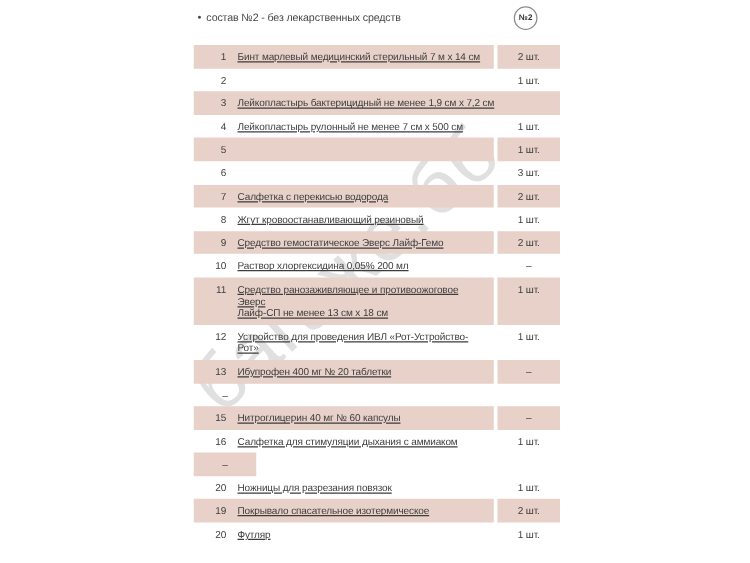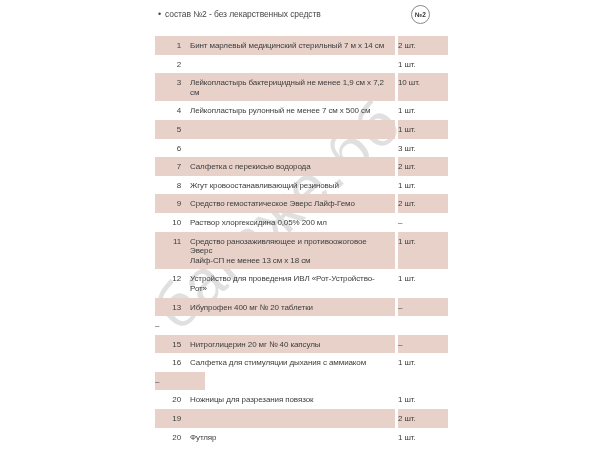--- a/index.html
+++ b/index.html
@@ -44,23 +44,24 @@
     font-size:8px;line-height:1.2;letter-spacing:-0.1px;
   }
   .row-main{flex:1;display:flex;align-items:flex-start;}
   .cell-num{
     flex:none;width:26px;text-align:right;
     padding:5px 0 4px 0;
   }
   .cell-desc{
     flex:1;padding:5px 4px 4px 9px;
     white-space:pre-line;
+    text-decoration:underline;
   }
   .row-qty{
-    flex:none;width:50px;text-align:left;
+    flex:none;width:50px;text-align:center;
     padding:5px 0 4px 0;box-sizing:border-box;
   }
   .row.odd .row-main,
   .row.odd .row-qty{background:var(--pink);}
   
   .watermark{
     position:absolute;left:163px;top:282px;
     font-size:62px;color:var(--watermark);opacity:0.30;
     transform:rotate(-42deg);transform-origin:0 50%;
     white-space:nowrap;pointer-events:none;
@@ -95,21 +96,20 @@
         <div class="cell-num">2</div>
       </div>
       <div class="row-qty">1 шт.</div>
     </div>
 
     <div class="row odd">
       <div class="row-main">
         <div class="cell-num">3</div>
         <div class="cell-desc">Лейкопластырь бактерицидный не менее 1,9 см х 7,2 см</div>
       </div>
-      <div class="row-qty">10 шт.</div>
     </div>
 
     <div class="row">
       <div class="row-main">
         <div class="cell-num">4</div>
         <div class="cell-desc">Лейкопластырь рулонный не менее 7 см х 500 см</div>
       </div>
       <div class="row-qty">1 шт.</div>
     </div>
 
@@ -184,21 +184,21 @@
       <div class="row-qty">–</div>
     </div>
 
     <div class="row">
       <div class="row-qty">–</div>
     </div>
 
     <div class="row odd">
       <div class="row-main">
         <div class="cell-num">15</div>
-        <div class="cell-desc">Нитроглицерин 20 мг № 40 капсулы</div>
+        <div class="cell-desc">Нитроглицерин 40 мг № 60 капсулы</div>
       </div>
       <div class="row-qty">–</div>
     </div>
 
     <div class="row">
       <div class="row-main">
         <div class="cell-num">16</div>
         <div class="cell-desc">Салфетка для стимуляции дыхания с аммиаком</div>
       </div>
       <div class="row-qty">1 шт.</div>
@@ -212,20 +212,21 @@
       <div class="row-main">
         <div class="cell-num">20</div>
         <div class="cell-desc">Ножницы для разрезания повязок</div>
       </div>
       <div class="row-qty">1 шт.</div>
     </div>
 
     <div class="row odd">
       <div class="row-main">
         <div class="cell-num">19</div>
+        <div class="cell-desc">Покрывало спасательное изотермическое</div>
       </div>
       <div class="row-qty">2 шт.</div>
     </div>
 
     <div class="row">
       <div class="row-main">
         <div class="cell-num">20</div>
         <div class="cell-desc">Футляр</div>
       </div>
       <div class="row-qty">1 шт.</div>

